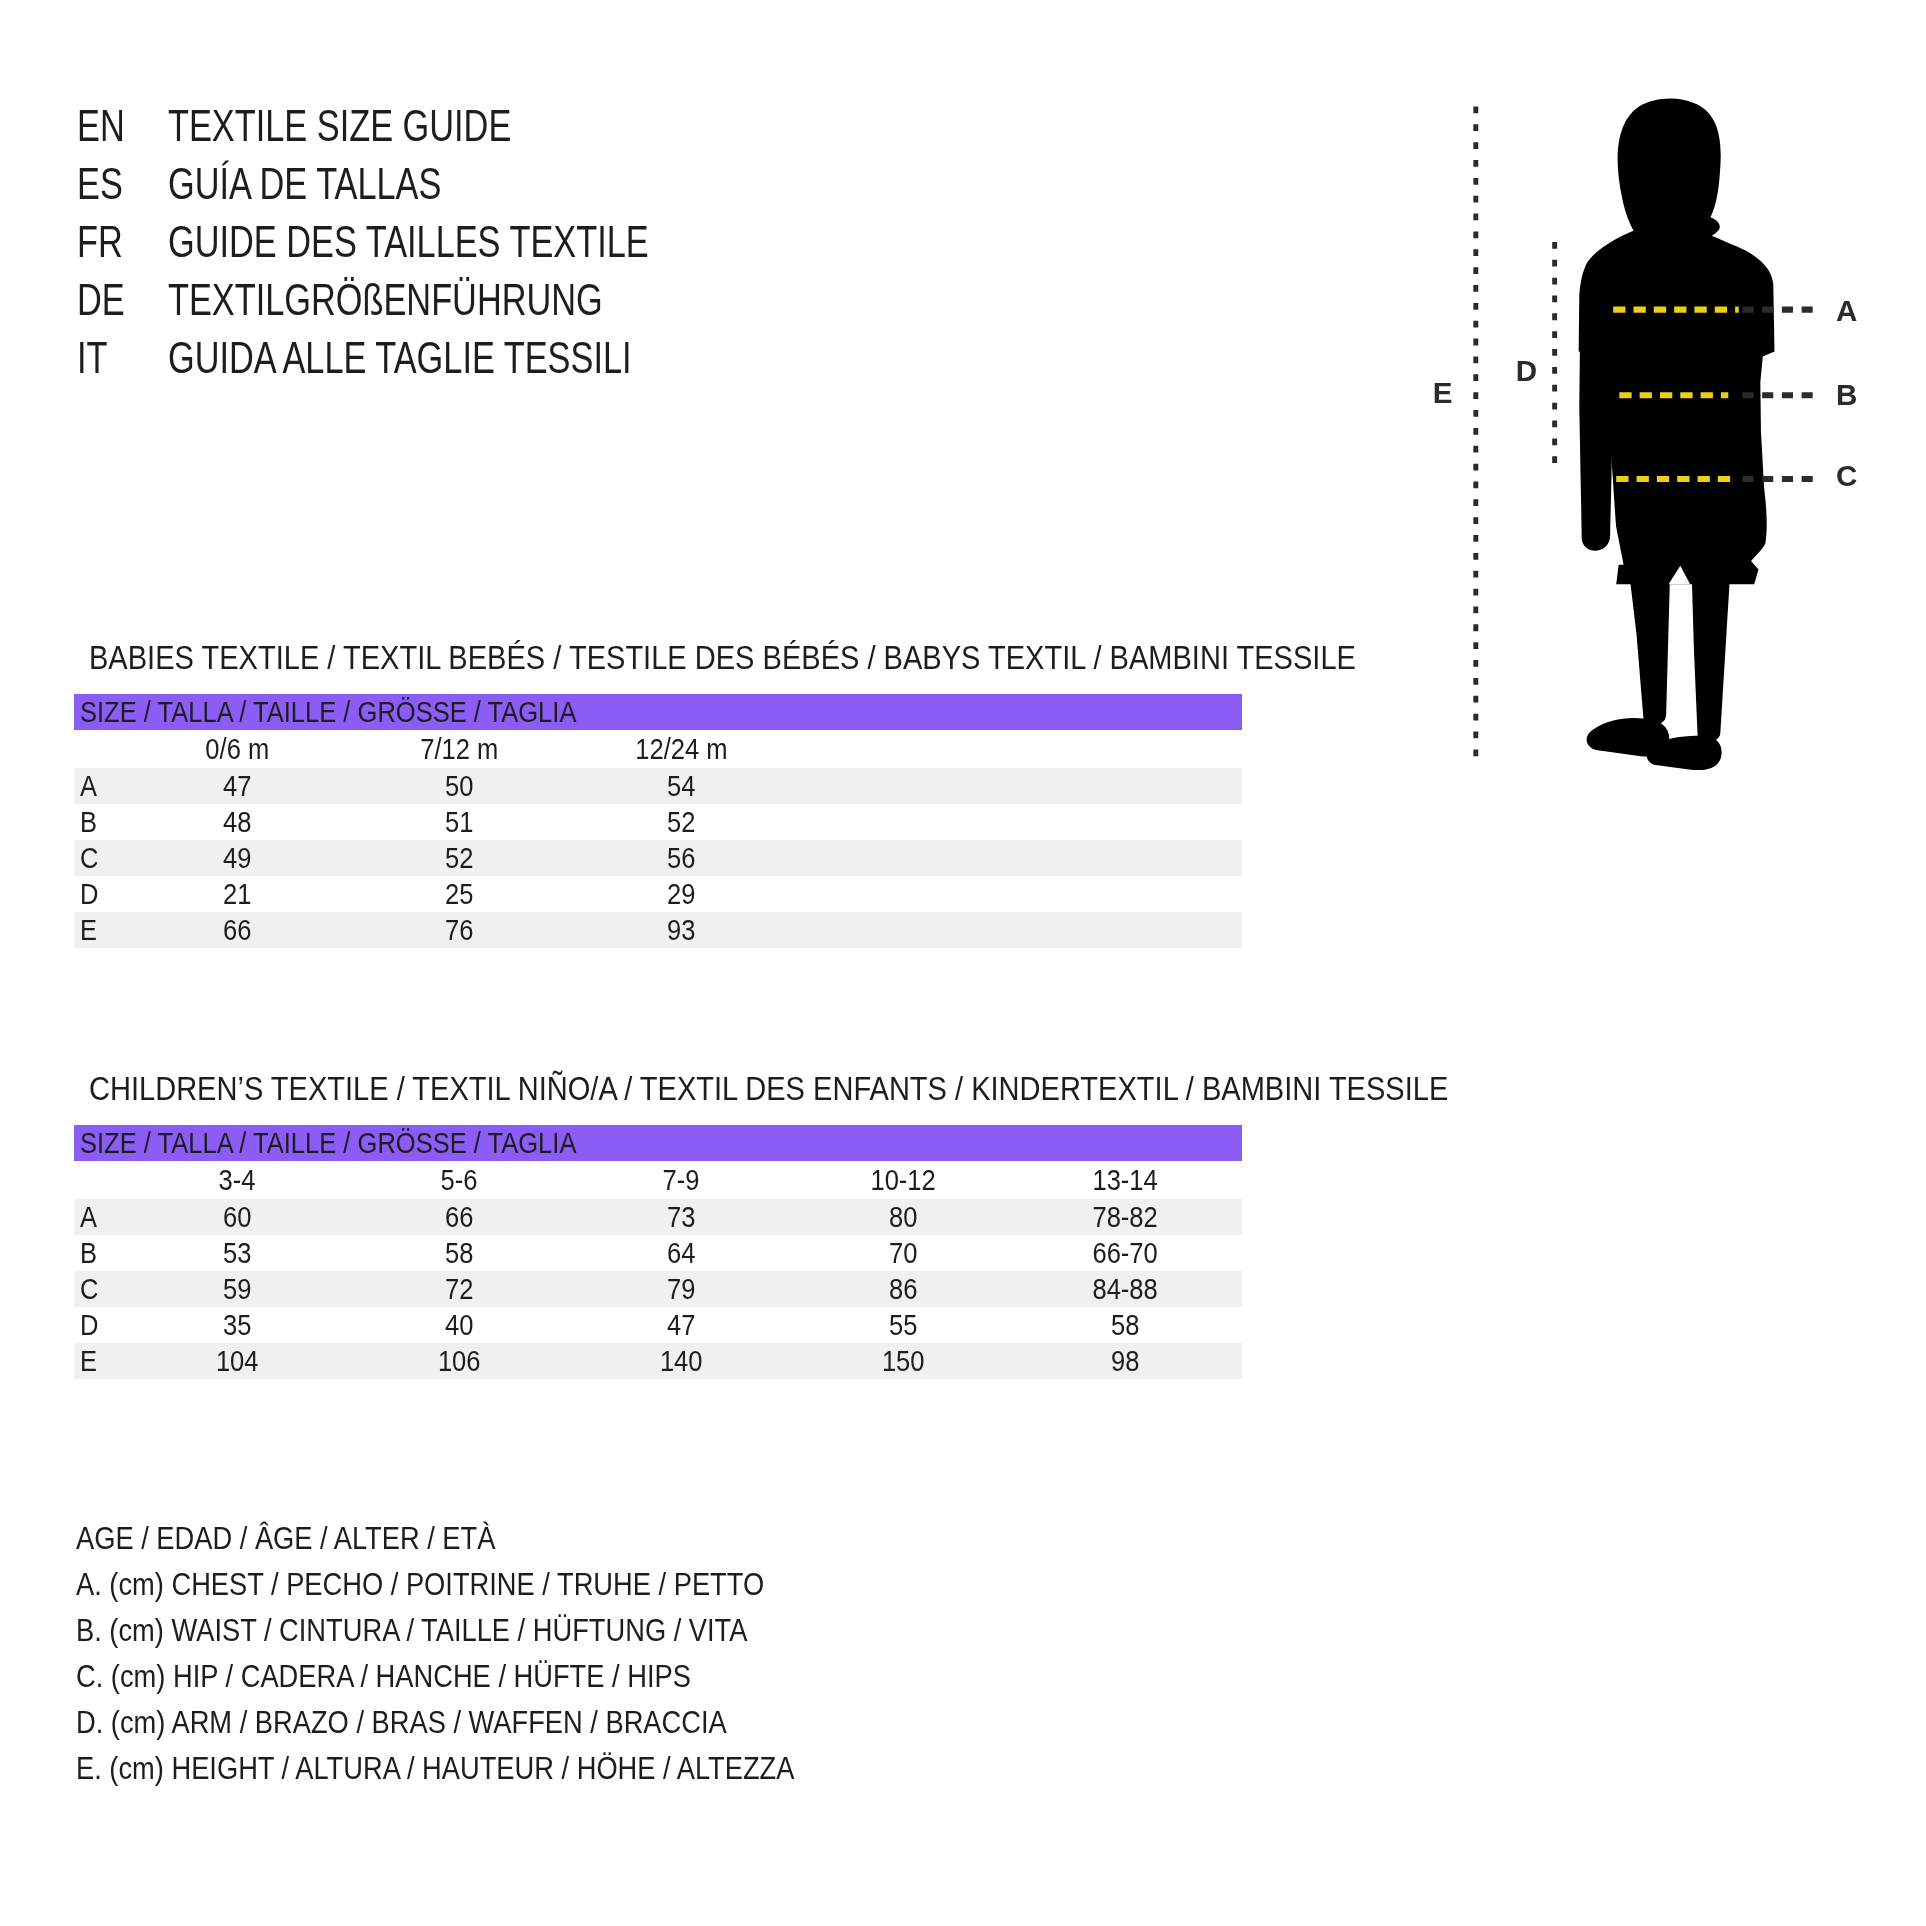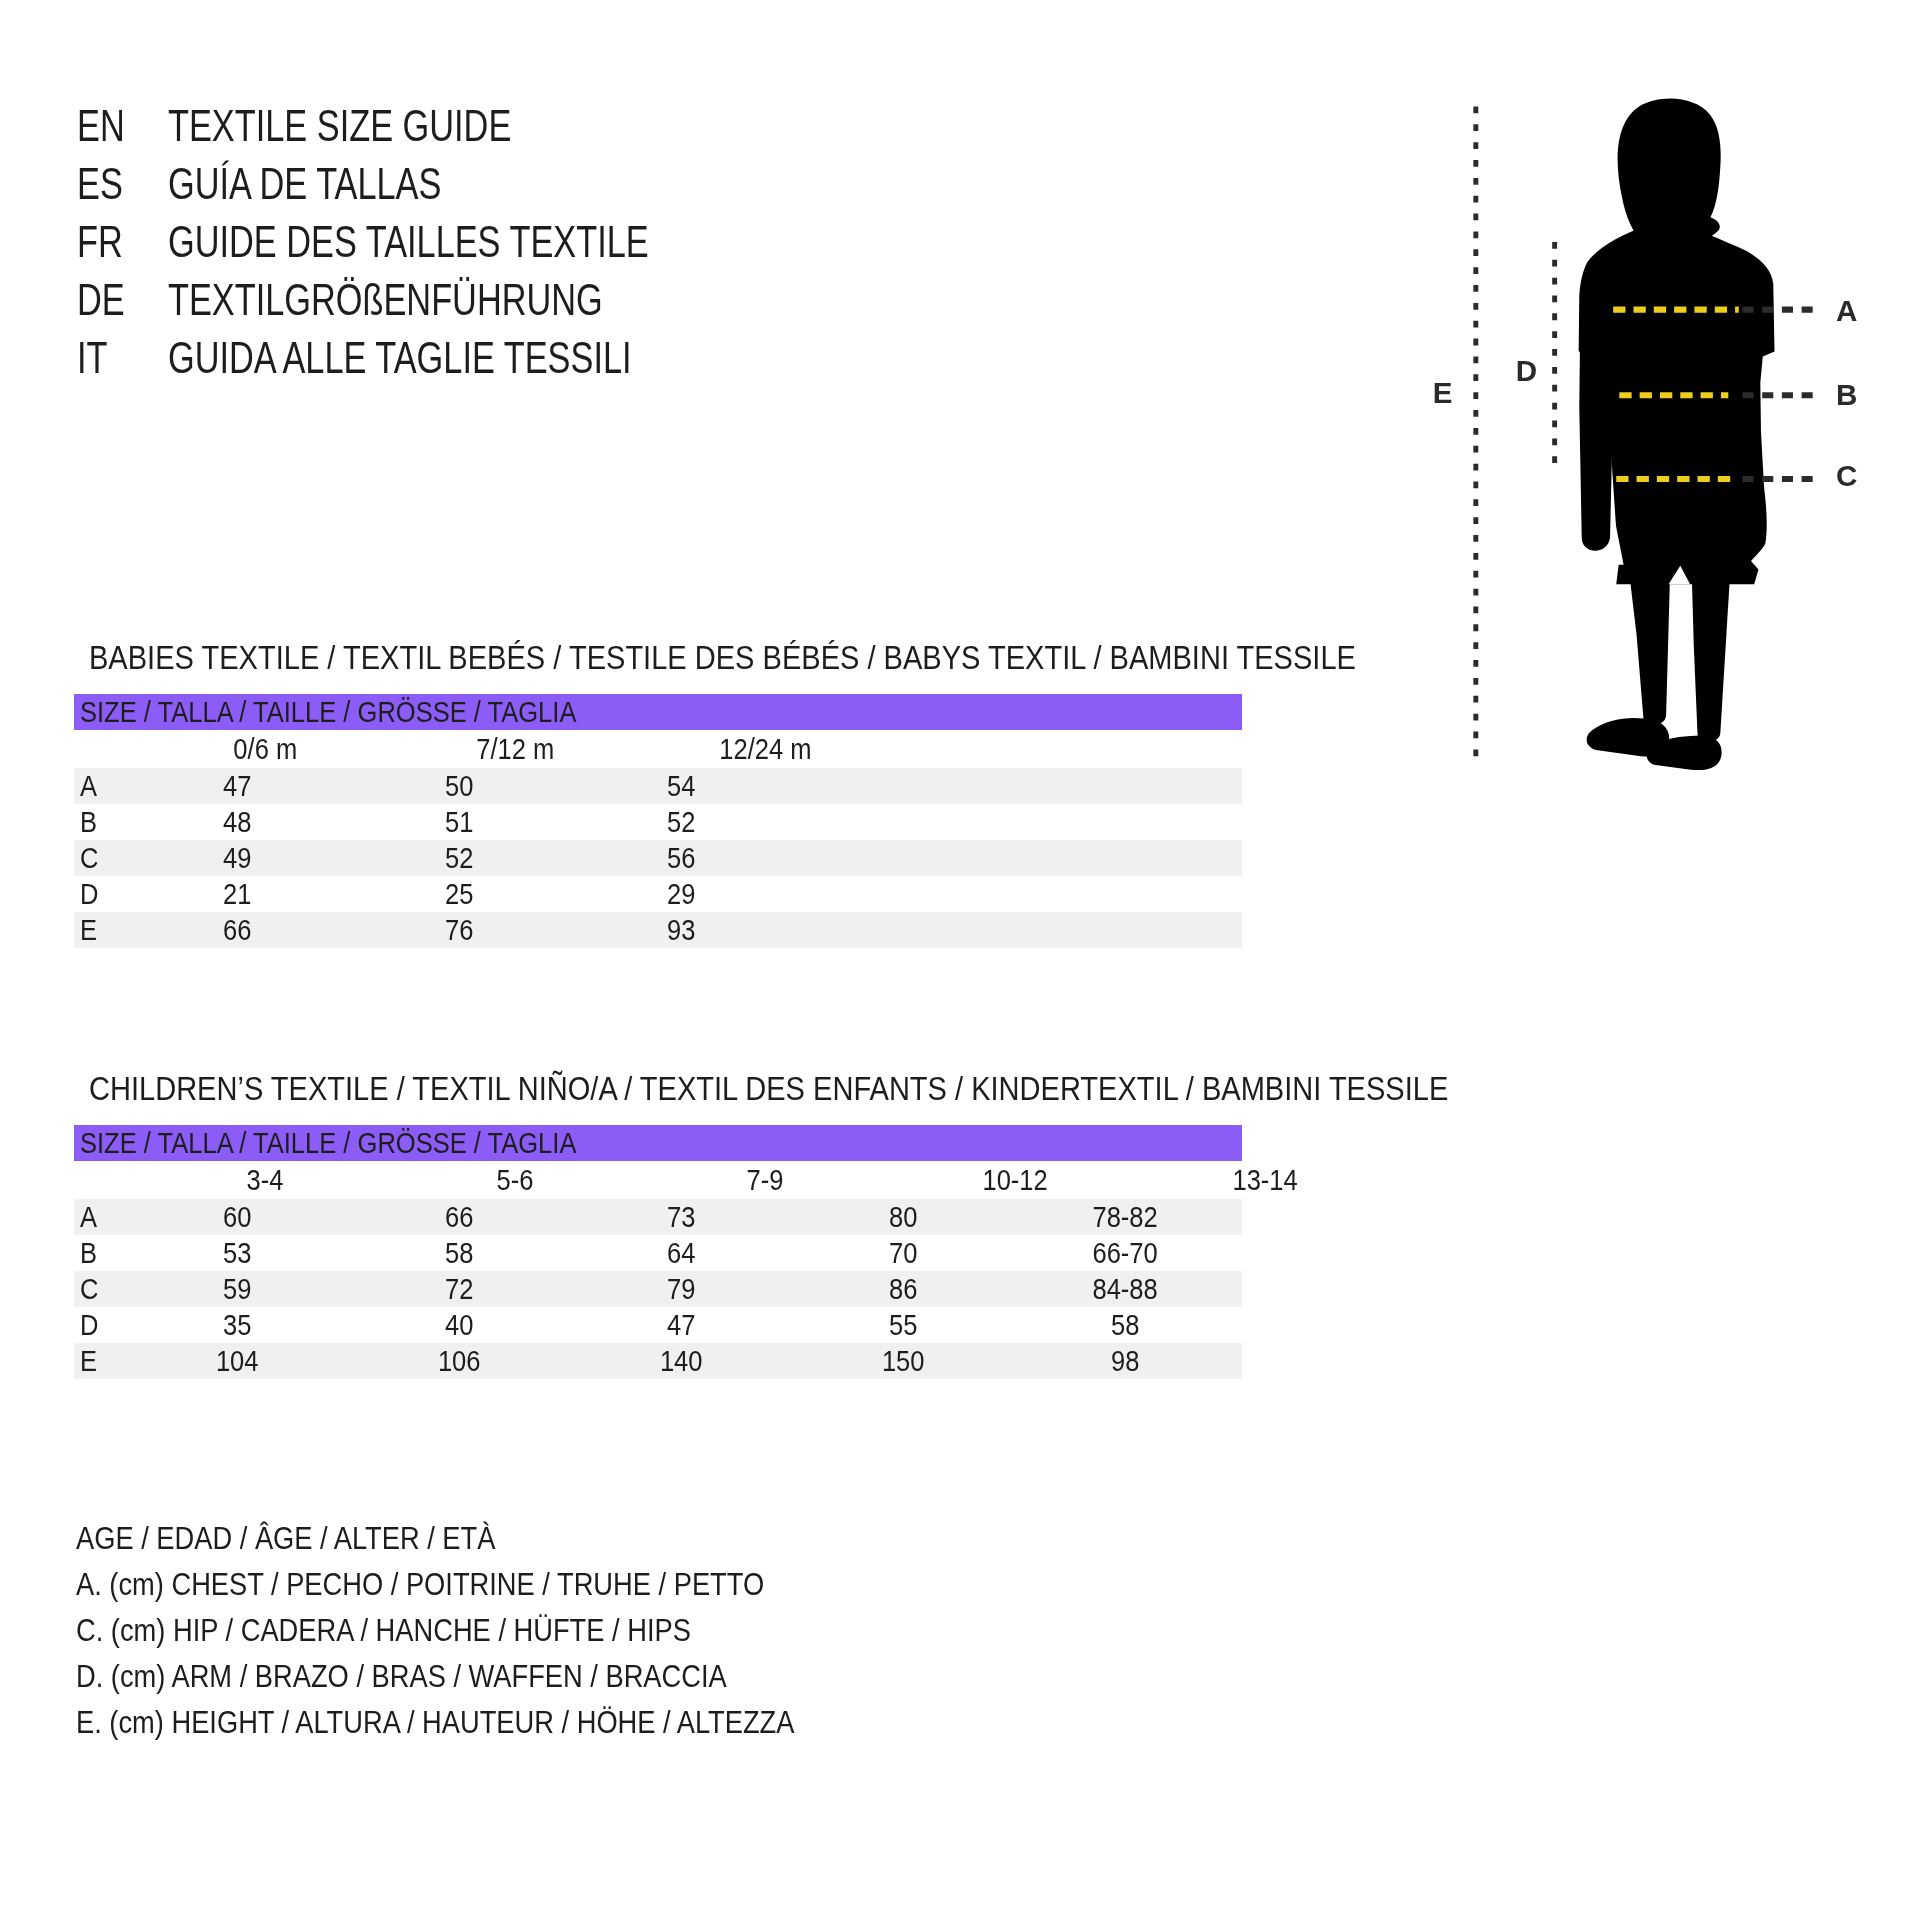--- a/index.html
+++ b/index.html
@@ -19,21 +19,21 @@
   
   .sec-title{font-size:33px;line-height:1;left:89px;white-space:nowrap;text-align:right;}
   #babiesTitle{top:641px;}
   #childrenTitle{top:1072px;}
 
   
   .size-table{left:74px;width:1168px;font-size:29px;}
   #babiesTable{top:694px;}
   #childrenTable{top:1125px;}
   .thead-bar{height:36px;background:#8b5cf6;display:flex;align-items:center;padding-left:5.5px;box-sizing:border-box;}
-  .col-row{height:38px;display:flex;align-items:center;gap:28px;}
+  .col-row{height:38px;display:flex;align-items:center;}
   .t-row{height:36px;display:flex;align-items:center;}
   .t-row.alt{background:#f0f0f0;}
   .cell-label{width:52px;flex:0 0 52px;padding-left:5.5px;box-sizing:border-box;}
   .cell{width:222px;flex:0 0 222px;text-align:center;}
 
   
   #legend{left:76px;top:1516px;font-size:31px;line-height:46px;text-decoration:underline;}
   .legend-line{white-space:nowrap;}
 
   
@@ -213,17 +213,18 @@
       <div class="cell"><span class="cond-c">106</span></div>
       <div class="cell"><span class="cond-c">140</span></div>
       <div class="cell"><span class="cond-c">150</span></div>
       <div class="cell"><span class="cond-c">98</span></div>
     </div>
   </div>
 
 <div id="legend" class="abs">
     <div class="legend-line"><span class="cond">AGE / EDAD / ÂGE / ALTER / ETÀ</span></div>
     <div class="legend-line"><span class="cond">A. (cm) CHEST / PECHO / POITRINE / TRUHE / PETTO</span></div>
+    <div class="legend-line"><span class="cond">B. (cm) WAIST / CINTURA / TAILLE / HÜFTUNG / VITA</span></div>
     <div class="legend-line"><span class="cond">C. (cm) HIP / CADERA / HANCHE / HÜFTE / HIPS</span></div>
     <div class="legend-line"><span class="cond">D. (cm) ARM / BRAZO / BRAS / WAFFEN / BRACCIA</span></div>
     <div class="legend-line"><span class="cond">E. (cm) HEIGHT / ALTURA / HAUTEUR / HÖHE / ALTEZZA</span></div>
   </div>
 
 
 </body></html>

